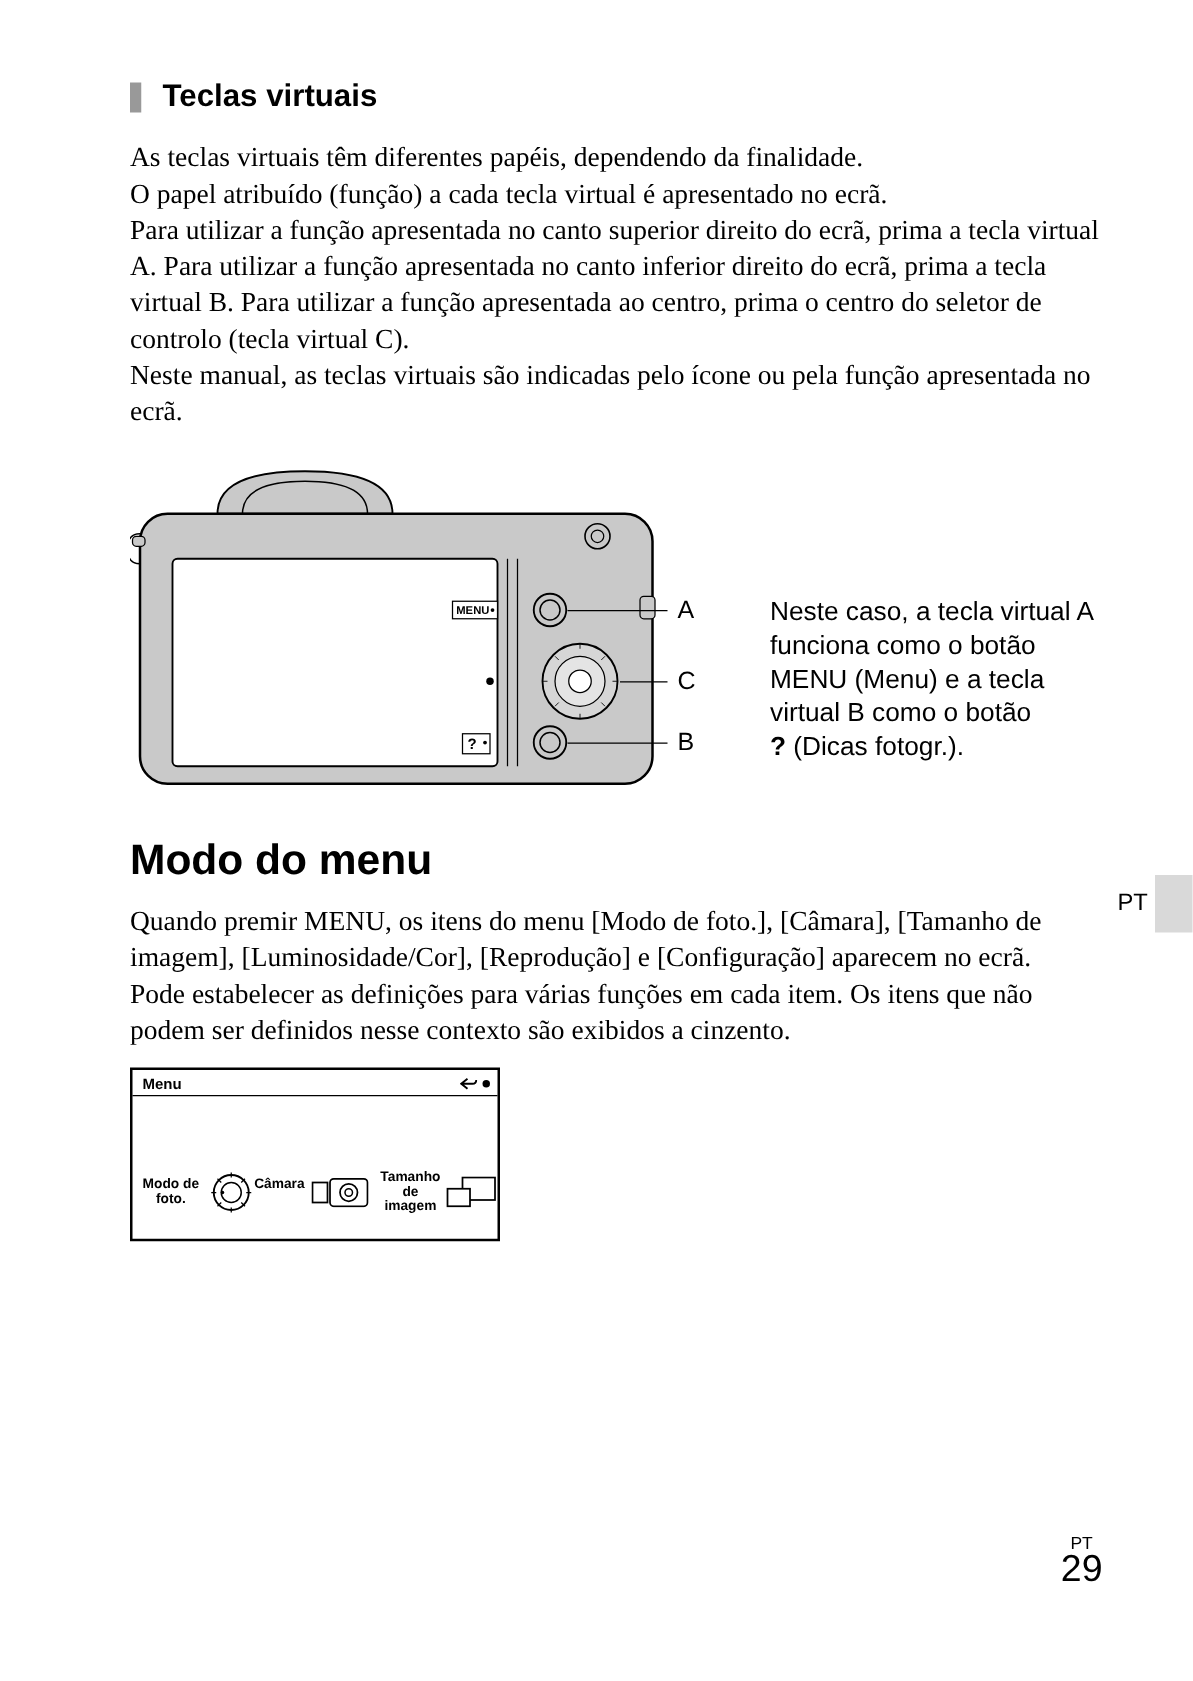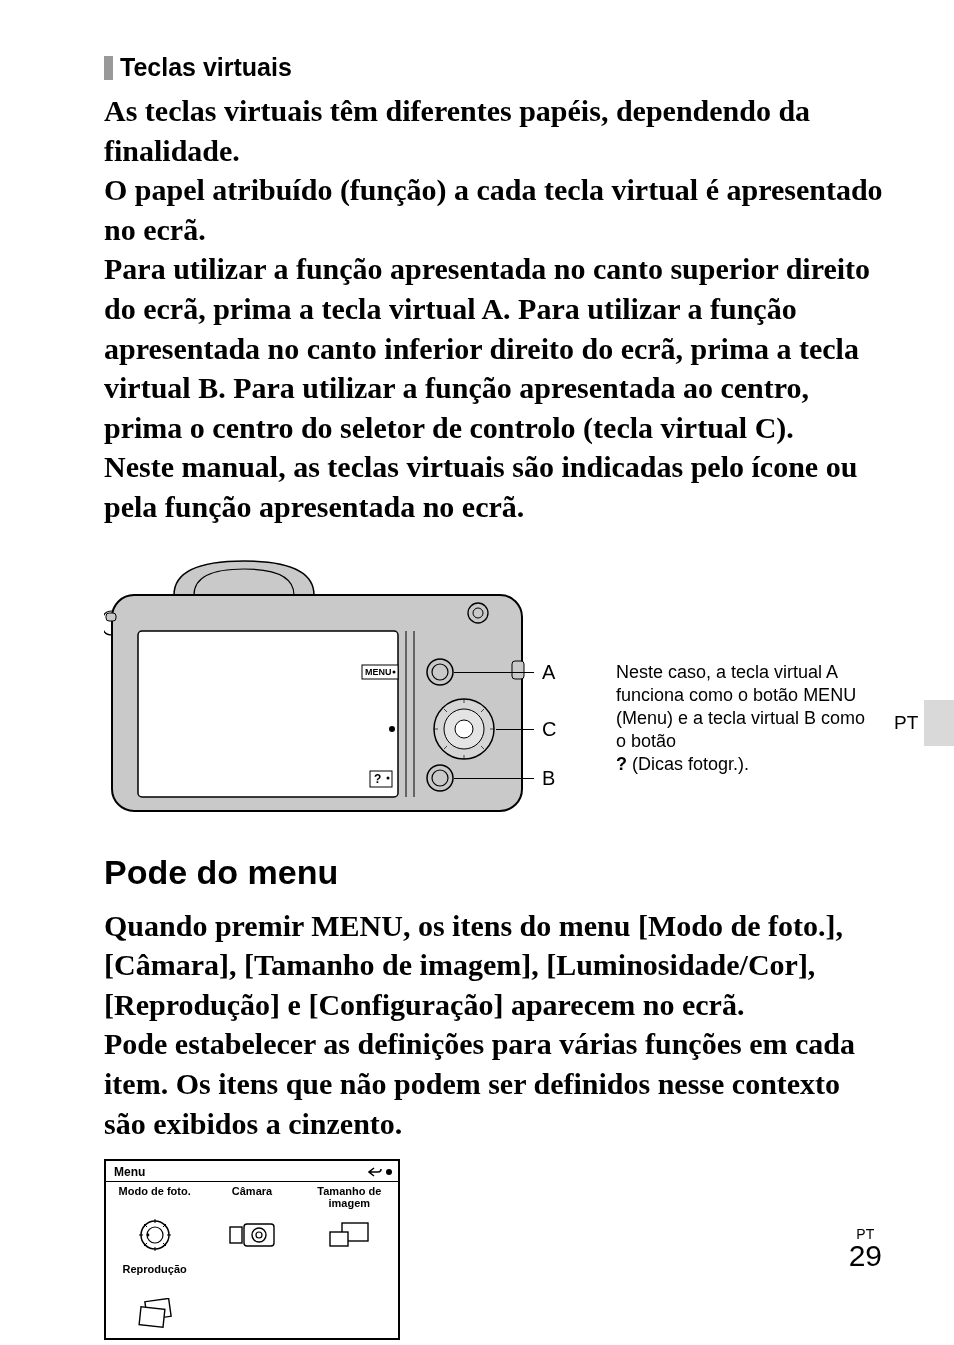--- a/index.html
+++ b/index.html
@@ -28,27 +28,26 @@
     width: 9px;
     height: 24px;
     background: #999;
     margin-right: 6px;
     flex: 0 0 auto;
   }
   .sub-hdr h3 {
     font-family: Arial, Helvetica, sans-serif;
     font-size: 25px;
     font-weight: bold;
-    margin: 1px;
+    margin: 11px;
   }
   .body-text {
-    font-size: 30px;
+    font-size: 22px;
     line-height: 1.32;
     margin: 0 0 16px 0;
-    font-weight: bold;
   }
 
   
   .camera-row {
     display: flex;
     align-items: flex-start;
     margin-top: 26px;
     margin-bottom: 30px;
   }
   .camera-col { position: relative; width: 460px; }
@@ -58,21 +57,21 @@
     height: 1px;
     background: #000;
   }
   .leader-label {
     position: absolute;
     font-family: Arial, Helvetica, sans-serif;
     font-size: 20px;
   }
   .camera-note {
     font-family: Arial, Helvetica, sans-serif;
-    font-size: 18px;
+    font-size: 21px;
     line-height: 1.28;
     margin-left: 52px;
     margin-top: 108px;
     width: 260px;
   }
   .question-mark {
     font-family: Arial, Helvetica, sans-serif;
     font-weight: bold;
   }
 
@@ -121,26 +120,27 @@
   .menu-title .dot {
     width:6px; height:6px; background:#000; border-radius:50%;
   }
   .menu-grid {
     display: grid;
     grid-template-columns: repeat(3, 1fr);
   }
   .menu-cell {
     height: 74px;
     display:flex;
-    flex-direction:column;
+    flex-direction:row;
     align-items:center;
     padding-top:4px;
     font-size: 11px;
     font-weight: bold;
     text-align:center;
+    margin-top:36px;
   }
   .menu-cell .label { line-height:1.05; min-height:24px; }
   .menu-cell .icon-slot {
     flex:1;
     display:flex;
     align-items:center;
     justify-content:center;
   }
 
   .footer {
@@ -230,21 +230,21 @@
       <span class="leader-label" style="left:438px; top:165px;">C</span>
       <span class="leader-label" style="left:438px; top:214px;">B</span>
     </div>
 
     <div class="camera-note">
       <span>Neste caso, a tecla virtual A funciona como o botão MENU (Menu) e a tecla virtual B como o botão</span><br>
       <span class="question-mark">?</span><span> (Dicas fotogr.).</span>
     </div>
   </div>
 
-  <h1 class="section">Pode do menu</h1>
+  <h1 class="section">Modo do menu</h1>
 
   <p class="body-text" style="white-space:pre-line;">Quando premir MENU, os itens do menu [Modo de foto.], [Câmara], [Tamanho de imagem], [Luminosidade/Cor], [Reprodução] e [Configuração] aparecem no ecrã.
 Pode estabelecer as definições para várias funções em cada item. Os itens que não podem ser definidos nesse contexto são exibidos a cinzento.</p>
 
   <div class="pt-tab">
     <span>PT</span>
   </div>
 
   <div class="menu-box">
     <div class="menu-title">
@@ -292,29 +292,20 @@
       <div class="menu-cell">
         <div class="label" style="white-space:pre-line;">Tamanho de imagem</div>
         <div class="icon-slot">
           <svg width="42" height="26" viewBox="0 0 42 26">
             <rect x="14" y="1" width="26" height="18" fill="none" stroke="#000" stroke-width="1.4"></rect>
             <rect x="2" y="10" width="18" height="14" fill="#fff" stroke="#000" stroke-width="1.4"></rect>
           </svg>
         </div>
       </div>
 
-      <div class="menu-cell">
-        <div class="label">Reprodução</div>
-        <div class="icon-slot">
-          <svg width="42" height="30" viewBox="0 0 42 30">
-            <rect x="12" y="2" width="24" height="18" fill="#fff" stroke="#000" stroke-width="1.4" transform="rotate(-8 24 11)"></rect>
-            <rect x="6" y="10" width="24" height="18" fill="#fff" stroke="#000" stroke-width="1.4" transform="rotate(6 18 19)"></rect>
-          </svg>
-        </div>
-      </div>
     </div>
   </div>
 
   <div class="footer">
     <div class="small">PT</div>
     <div class="num">29</div>
   </div>
 
 </div>
 

